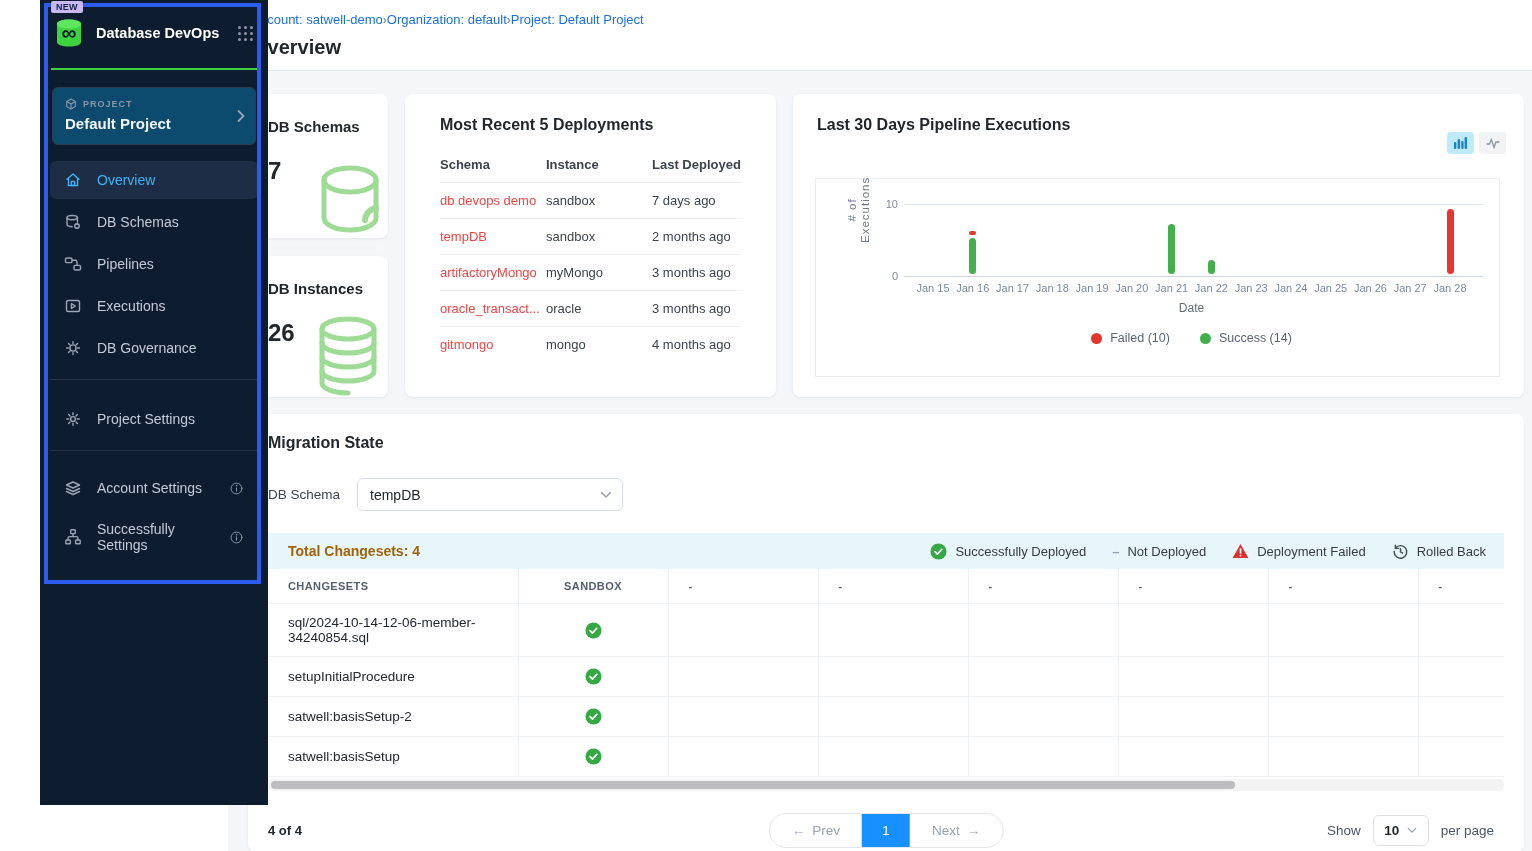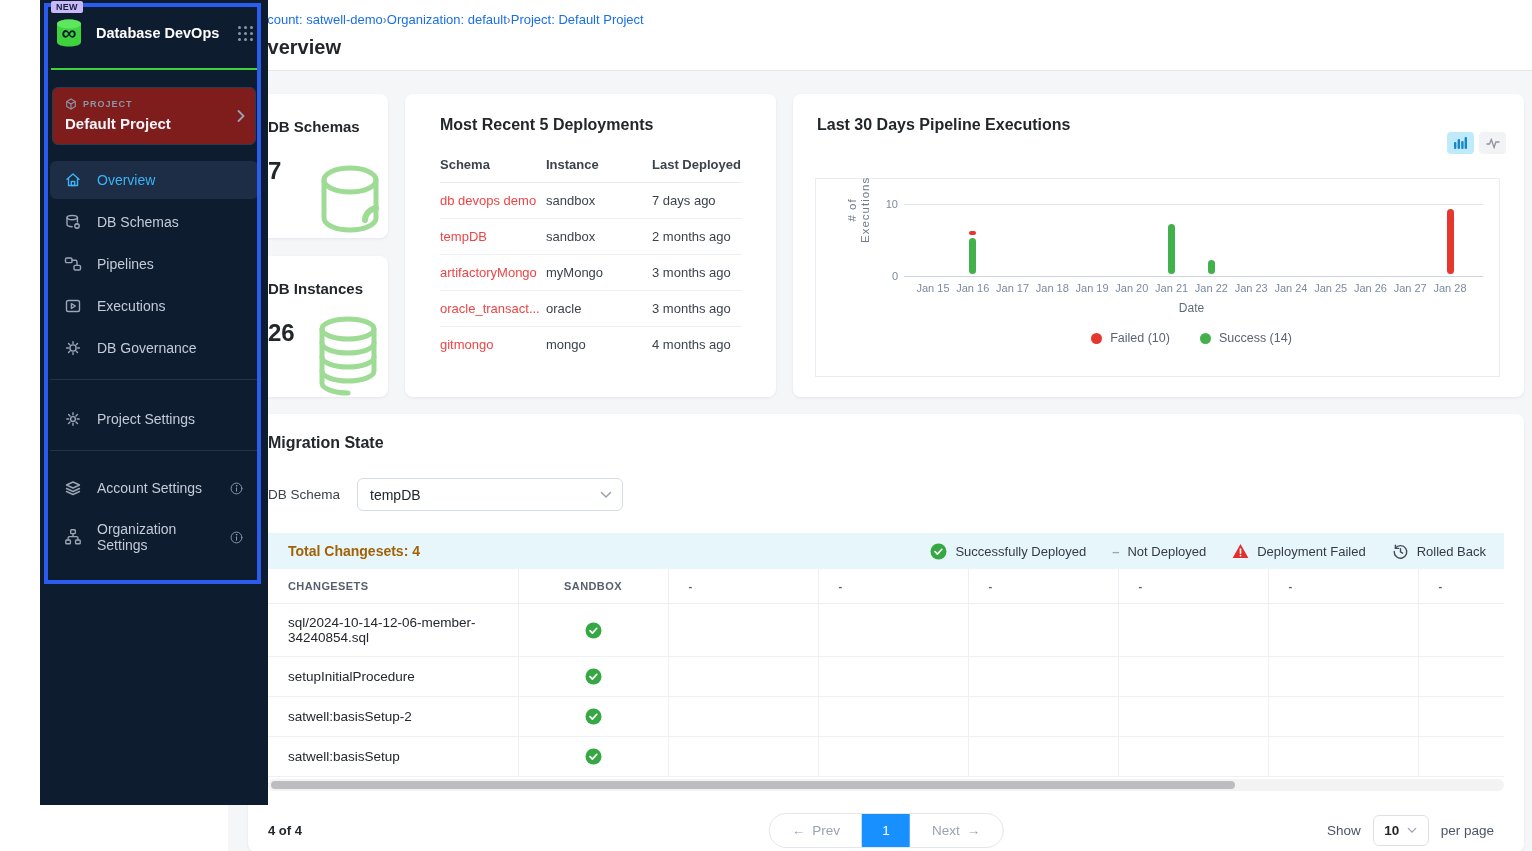--- a/index.html
+++ b/index.html
@@ -14,21 +14,21 @@
   .new-badge { position:absolute; left:11px; top:1px; z-index:10;
     background:#cbb8f8; color:#14223c; font-size:9px; font-weight:bold;
     padding:1px 5px; border-radius:2px; letter-spacing:.3px; }
   .brand { display:flex; align-items:center; gap:10px; padding:16px 14px 12px 12px; }
   .logo-wrap { position:relative; width:34px; height:34px; flex:0 0 34px; }
   .logo-inf { position:absolute; left:0; top:2px; width:34px; text-align:center;
     color:#0e1c30; font-size:21px; font-weight:bold; line-height:30px; }
   .brand-name { color:#ffffff; font-size:14.5px; font-weight:bold; flex:1; }
   .grid-btn { color:#8c96a7; cursor:pointer; display:flex; }
   .green-line { height:2px; background:#3ed33e; margin:6px 11px 0 11px; }
-  .project-box { position:relative; margin:17px 12px 0 12px; background:#7f1d1d;
+  .project-box { position:relative; margin:17px 12px 0 12px; background:#0c4a6e;
     border:1px solid #2c3a52; border-radius:6px; padding:10px 12px 12px 12px; cursor:pointer; }
   .project-label-row { display:flex; align-items:center; gap:6px; color:#8b96a8;
     font-size:9px; font-weight:bold; letter-spacing:1px; }
   .project-name { color:#f1f4f8; font-size:15px; font-weight:bold; margin-top:5px; }
   .project-chev { position:absolute; right:10px; top:50%; transform:translateY(-50%); color:#98a2b3; }
   .nav { list-style:none; margin:16px 10px 0 10px; }
   .nav li { display:flex; align-items:center; gap:15px; padding:10px 14px;
     border-radius:6px; color:#c3cbd8; font-size:14px; cursor:pointer; margin-bottom:4px; }
   .nav li .icn { display:flex; color:#9aa5b5; }
   .nav li.active { background:#1d2d45; color:#3cb2f7; }
@@ -268,21 +268,21 @@
       </li>
       <li class="">
         <span class="icn">
           <svg width="18" height="18" viewBox="0 0 18 18" fill="none" stroke="currentColor" stroke-width="1.4" stroke-linecap="round" stroke-linejoin="round">
             <rect x="6.7" y="1.8" width="4.6" height="3.8" rx="0.8"></rect>
             <rect x="1.8" y="12" width="4.6" height="3.8" rx="0.8"></rect>
             <rect x="11.6" y="12" width="4.6" height="3.8" rx="0.8"></rect>
             <path d="M9 5.6v3M4.1 12V10c0-.8.6-1.4 1.4-1.4h7c.8 0 1.4.6 1.4 1.4v2"></path>
           </svg>
         </span>
-      <span>Organization Settings</span>
+      <span>Successfully Settings</span>
         <span class="info">
           <svg width="15" height="15" viewBox="0 0 18 18" fill="none" stroke="currentColor" stroke-width="1.2" stroke-linecap="round" stroke-linejoin="round">
             <circle cx="9" cy="9" r="6.5"></circle>
             <path d="M9 8.2v4"></path>
             <circle cx="9" cy="5.7" r="0.4" fill="currentColor"></circle>
           </svg>
         </span>
       </li>
     </ul>
 </div>

